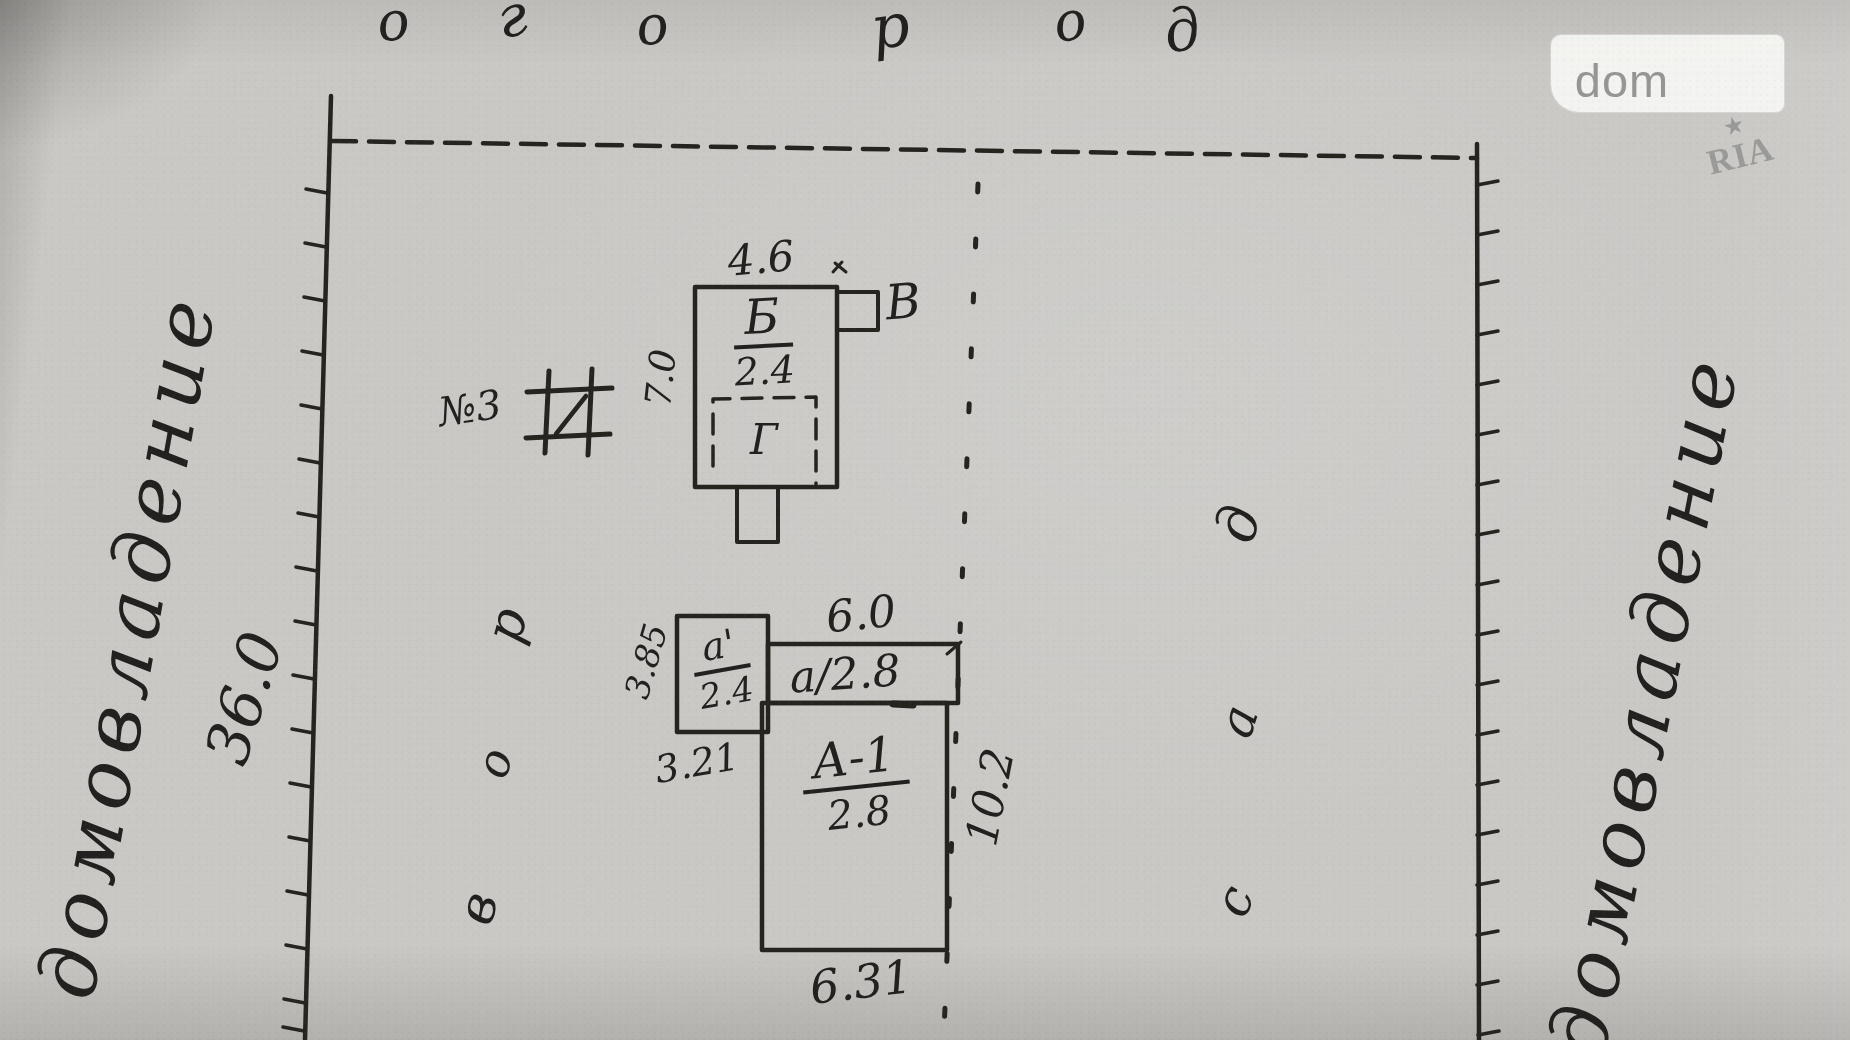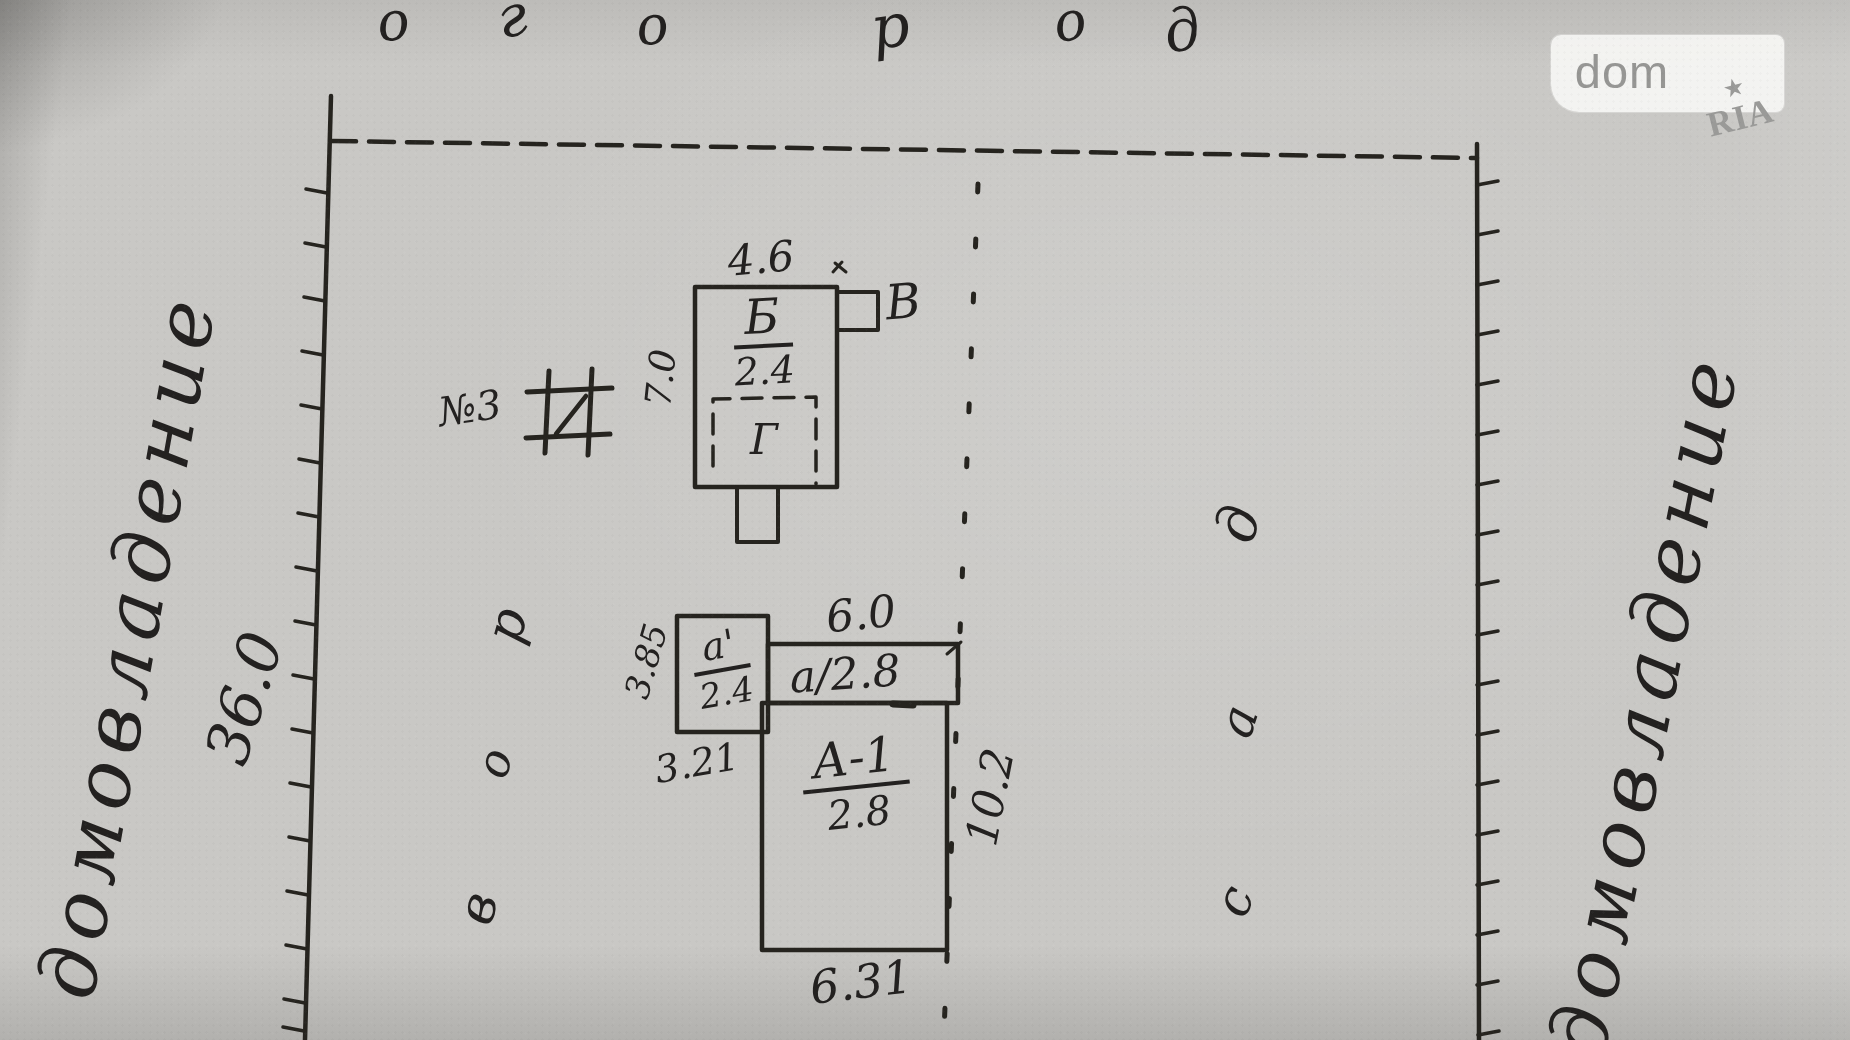--- a/index.html
+++ b/index.html
@@ -28,21 +28,21 @@
     position:absolute;white-space:nowrap;color:#232120;
     font-family:"DejaVu Serif", serif;font-style:italic;line-height:1;
   }
   .frac{text-align:center;}
   .frac .ft{display:inline-block;border-bottom:4px solid #232120;padding:2px 12px 4px;line-height:1;}
   .frac .fb{padding-top:4px;line-height:1;}
   .wm{
     position:absolute;left:1551px;top:35px;width:233px;height:77px;
     background:rgba(247,247,245,0.90);
     border-radius:10px 8px 8px 28px;
-    display:flex;align-items:center;
+    display:flex;align-items:flex-end;
     box-shadow:0 0 0 1px rgba(255,255,255,0.25);
     font-family:"Liberation Sans", sans-serif;
   }
   .wm-left{flex:1;display:flex;align-items:center;justify-content:center;
     font-size:47px;font-weight:500;color:#969694;letter-spacing:1px;padding-bottom:4px;}
   .wm-sep{width:3px;background:#c7c7c5;}
   .wm-right{width:88px;position:relative;}
   .wm-ria{
     position:absolute;left:11px;top:24px;
     font-family:"Liberation Serif", serif;font-weight:700;font-size:35px;

